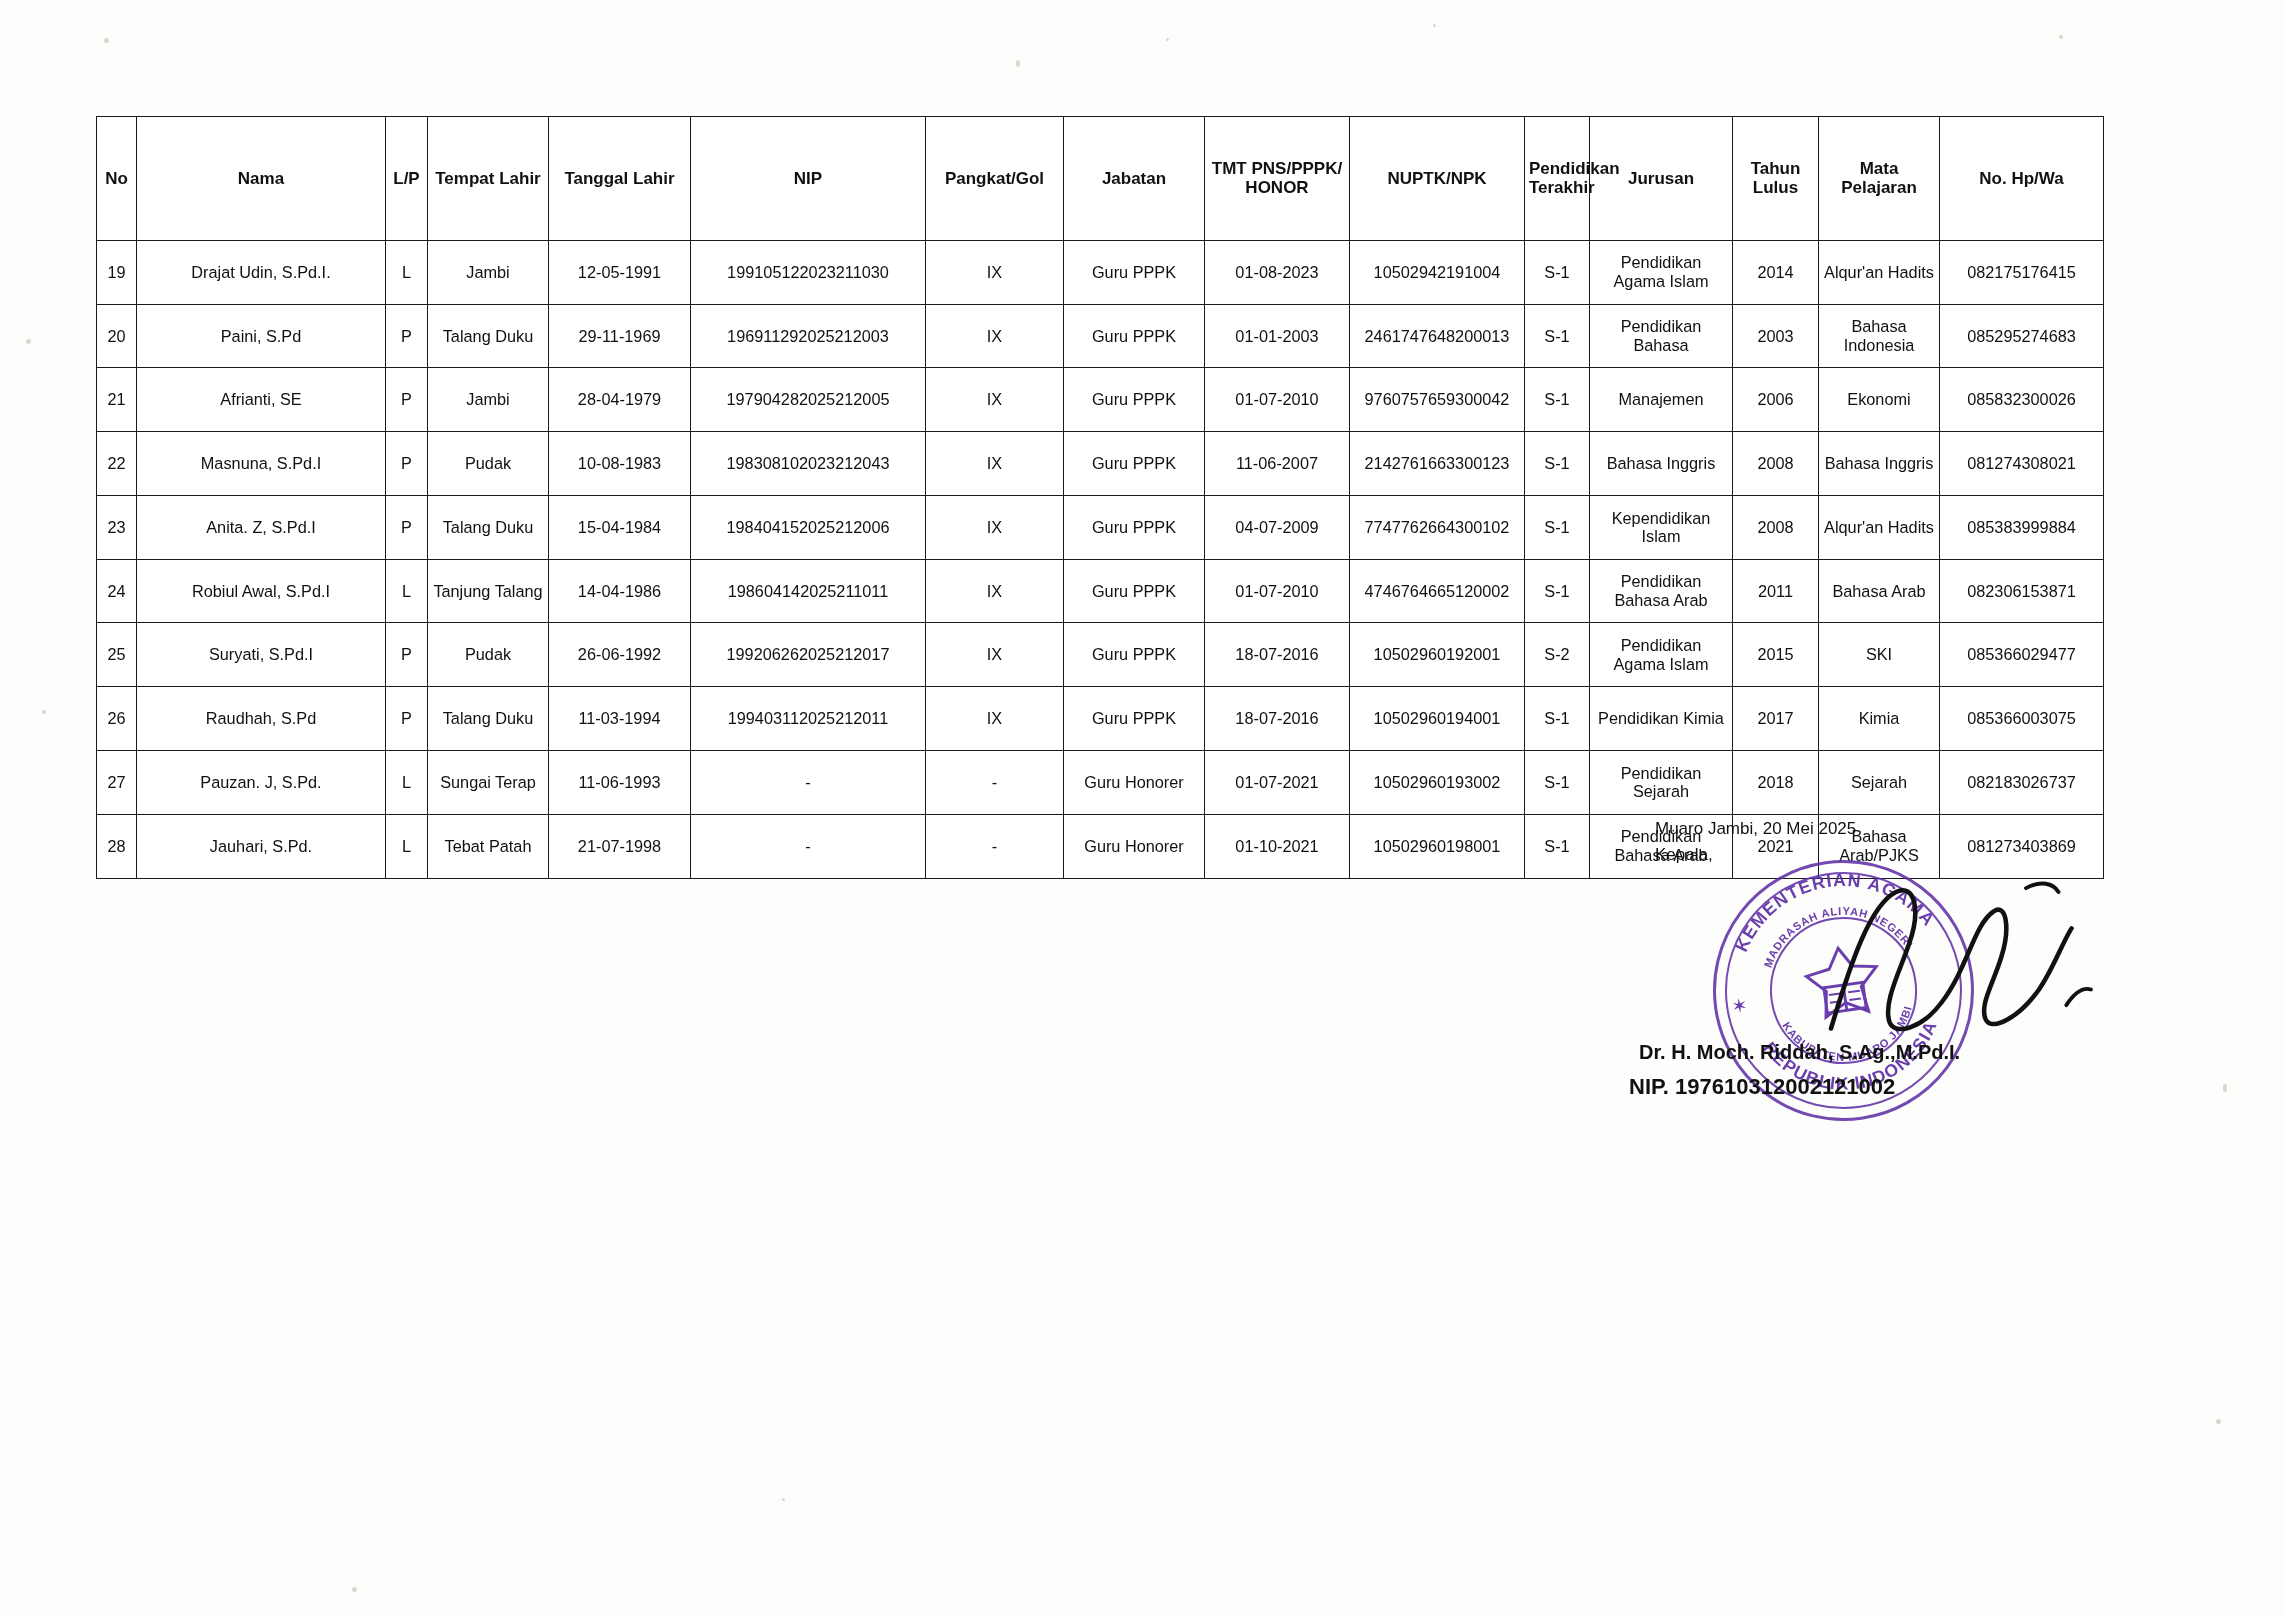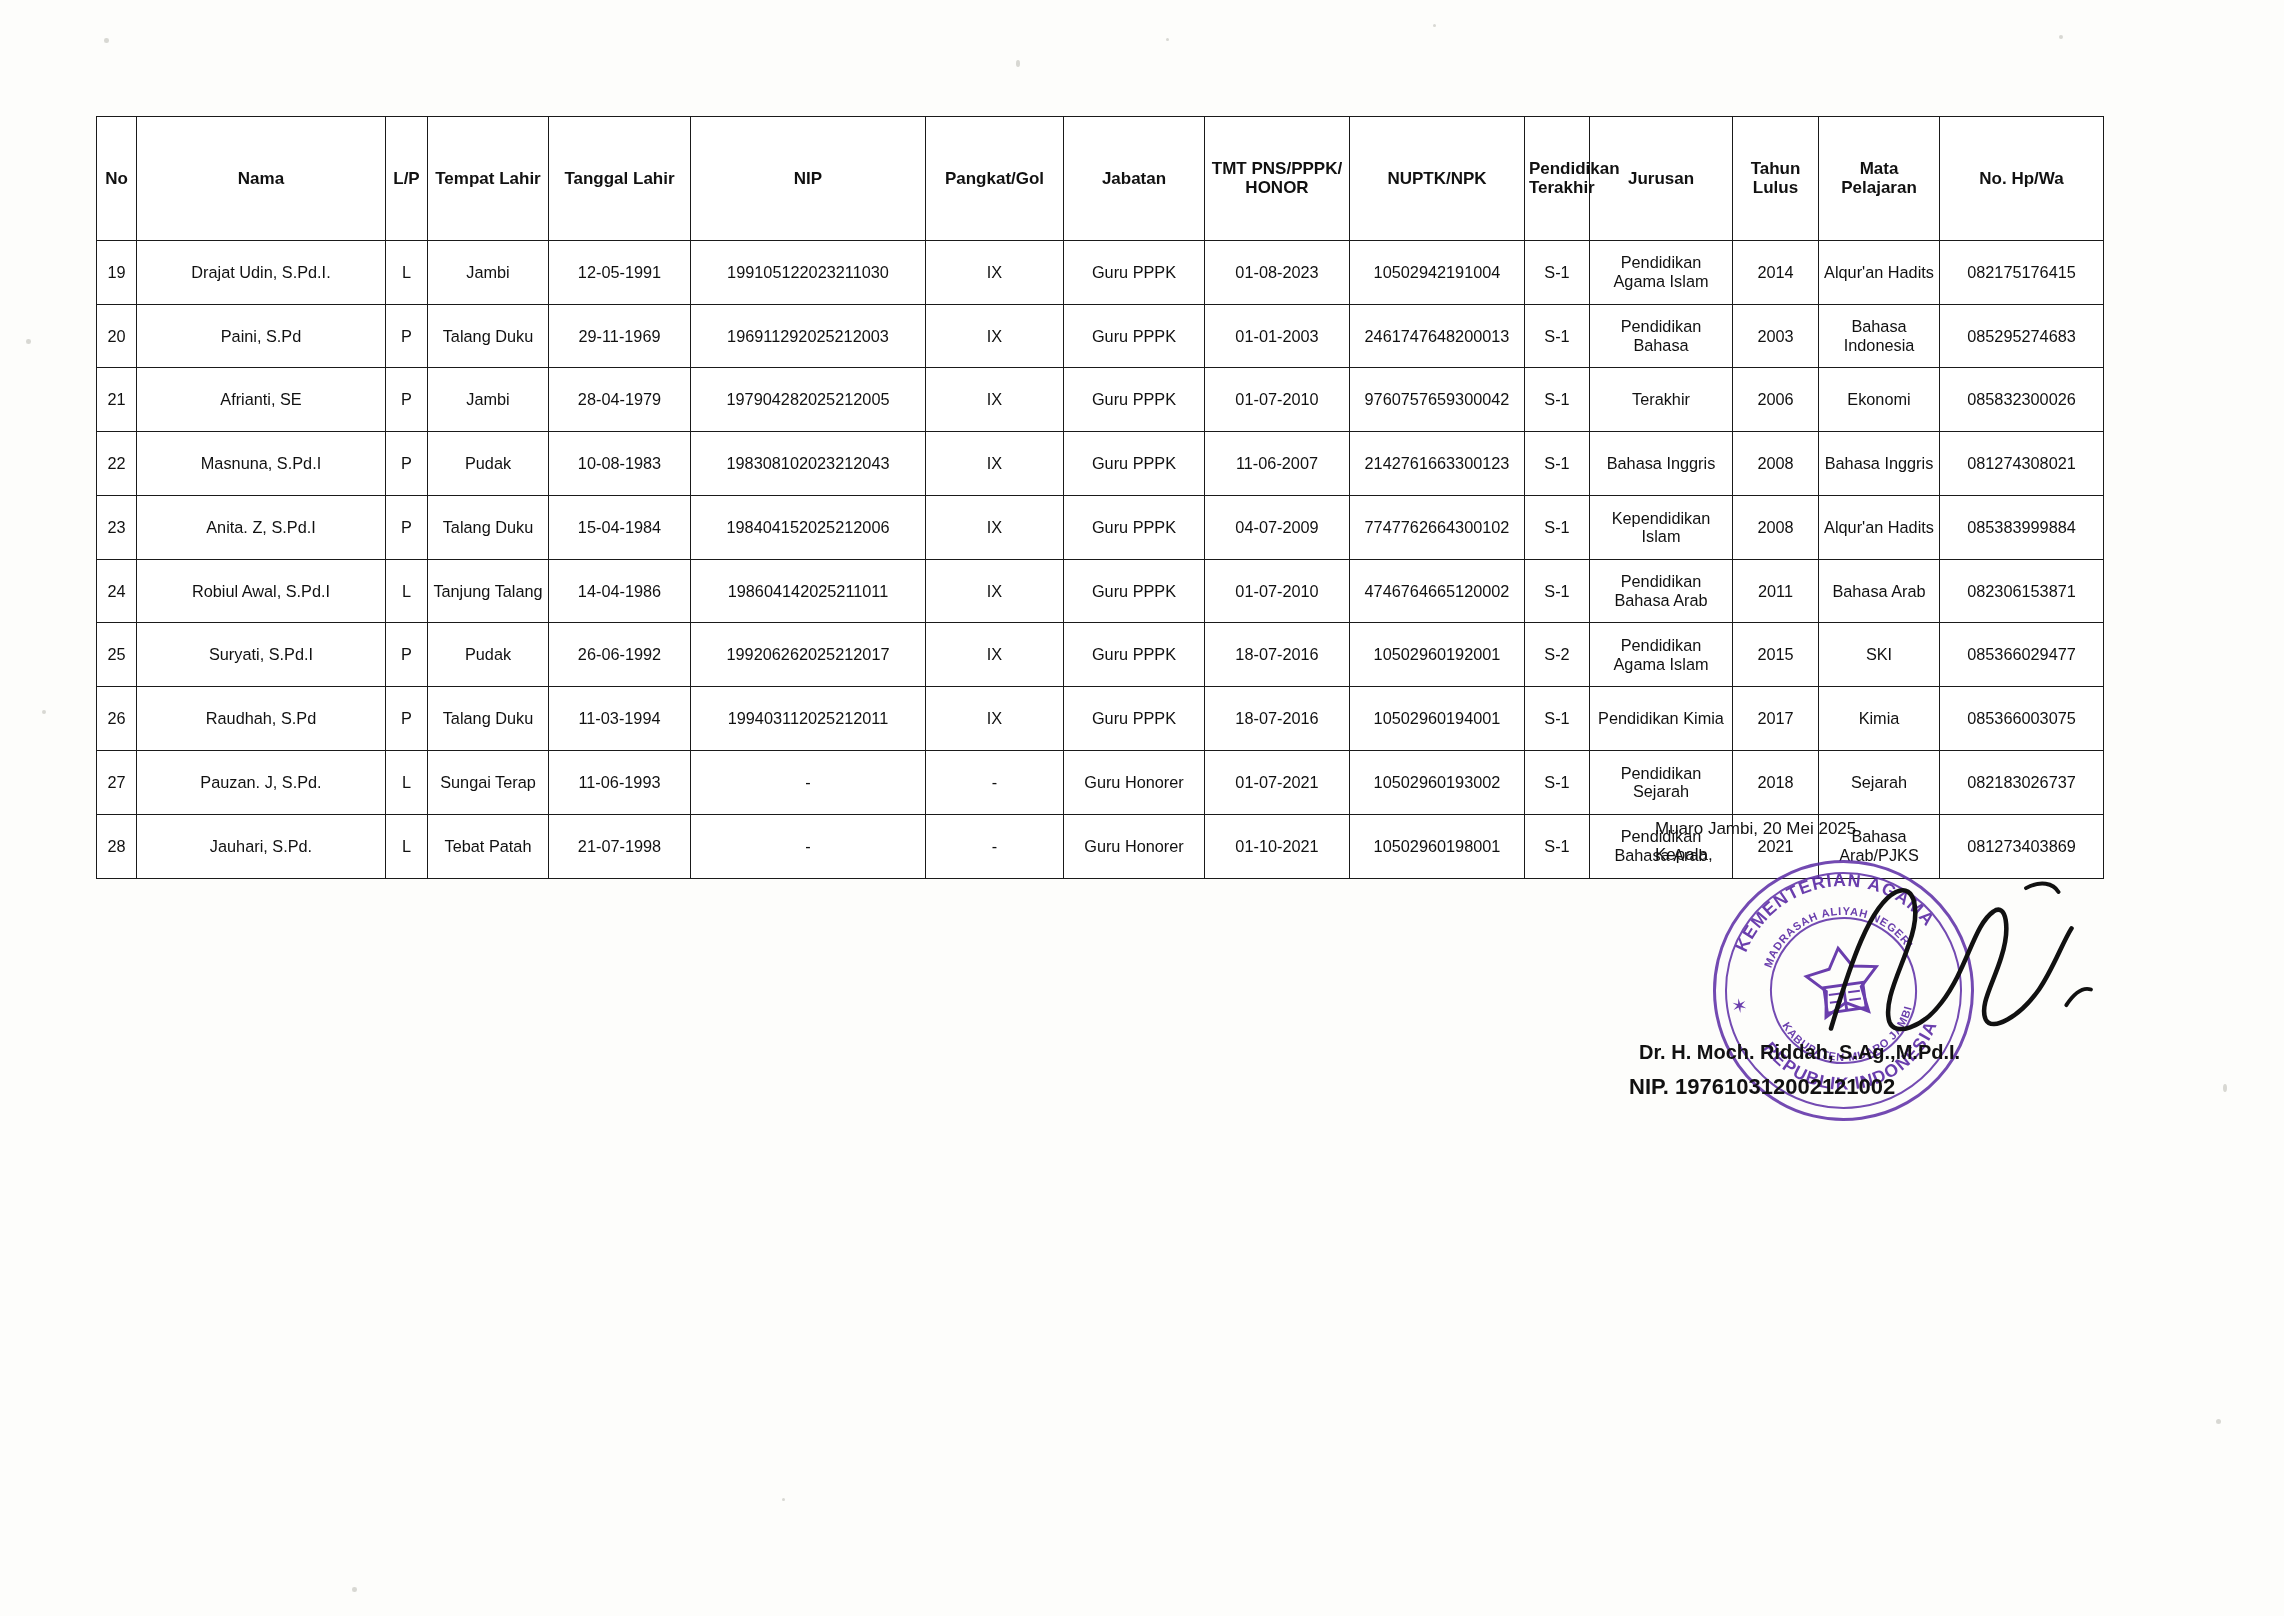--- a/index.html
+++ b/index.html
@@ -265,21 +265,21 @@
             <td class="name">Afrianti, SE</td>
             <td>P</td>
             <td class="birthplace">Jambi</td>
             <td>28-04-1979</td>
             <td>197904282025212005</td>
             <td>IX</td>
             <td>Guru PPPK</td>
             <td>01-07-2010</td>
             <td>9760757659300042</td>
             <td>S-1</td>
-            <td>Terakhir</td>
+            <td>Manajemen</td>
             <td>2006</td>
             <td>Ekonomi</td>
             <td>085832300026</td>
           </tr>
           <tr>
             <td class="no">22</td>
             <td class="name">Masnuna, S.Pd.I</td>
             <td>P</td>
             <td class="birthplace">Pudak</td>
             <td>10-08-1983</td>

